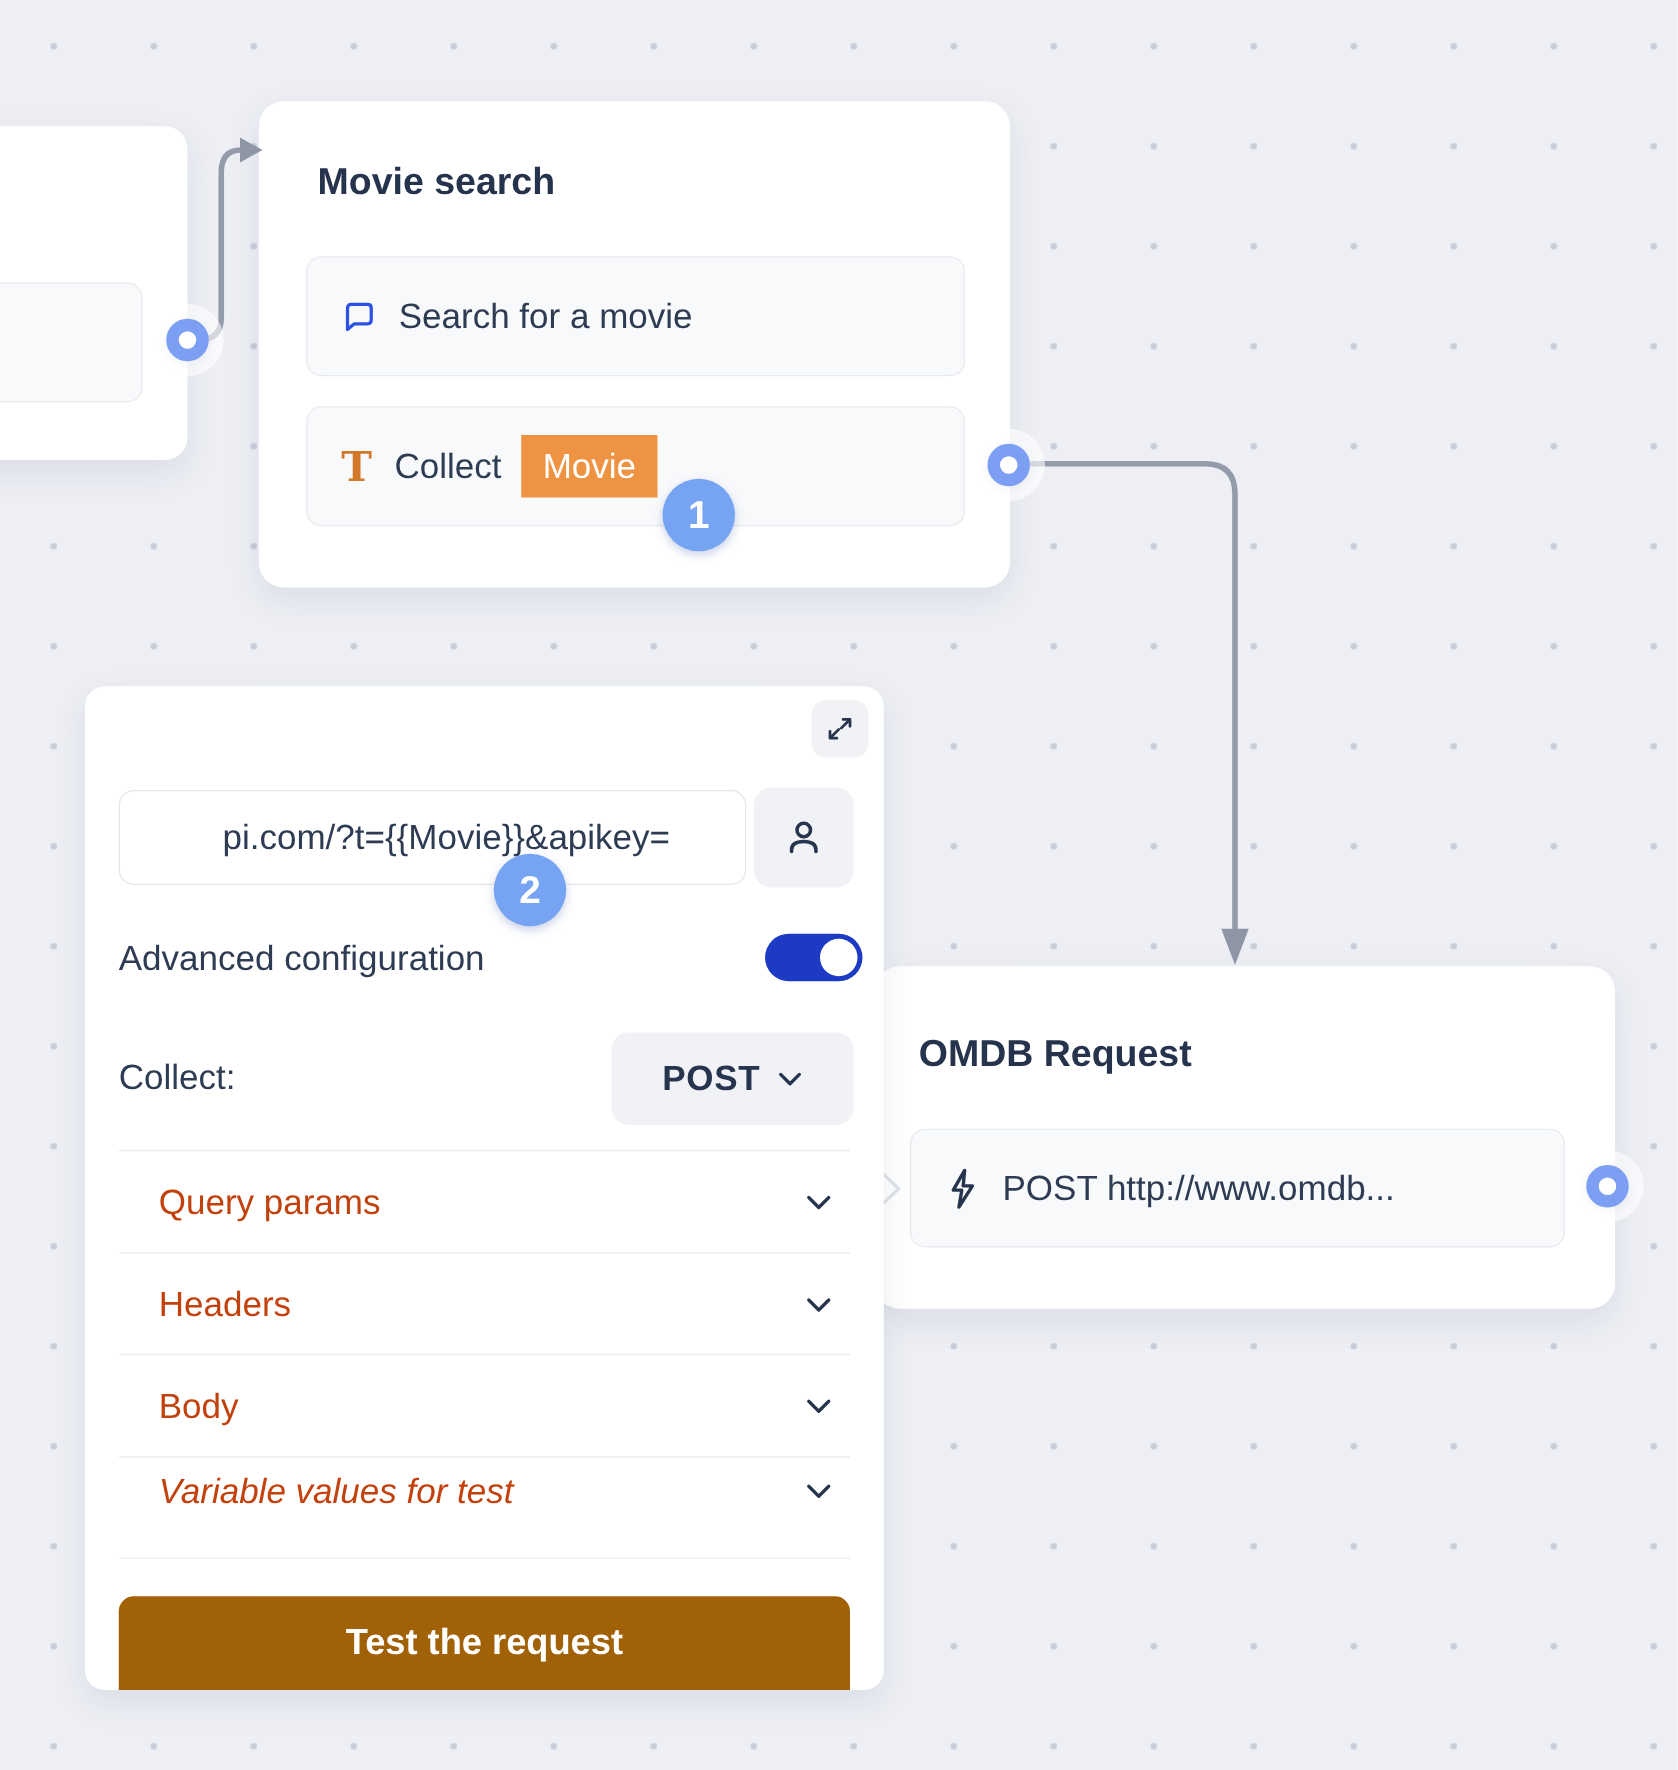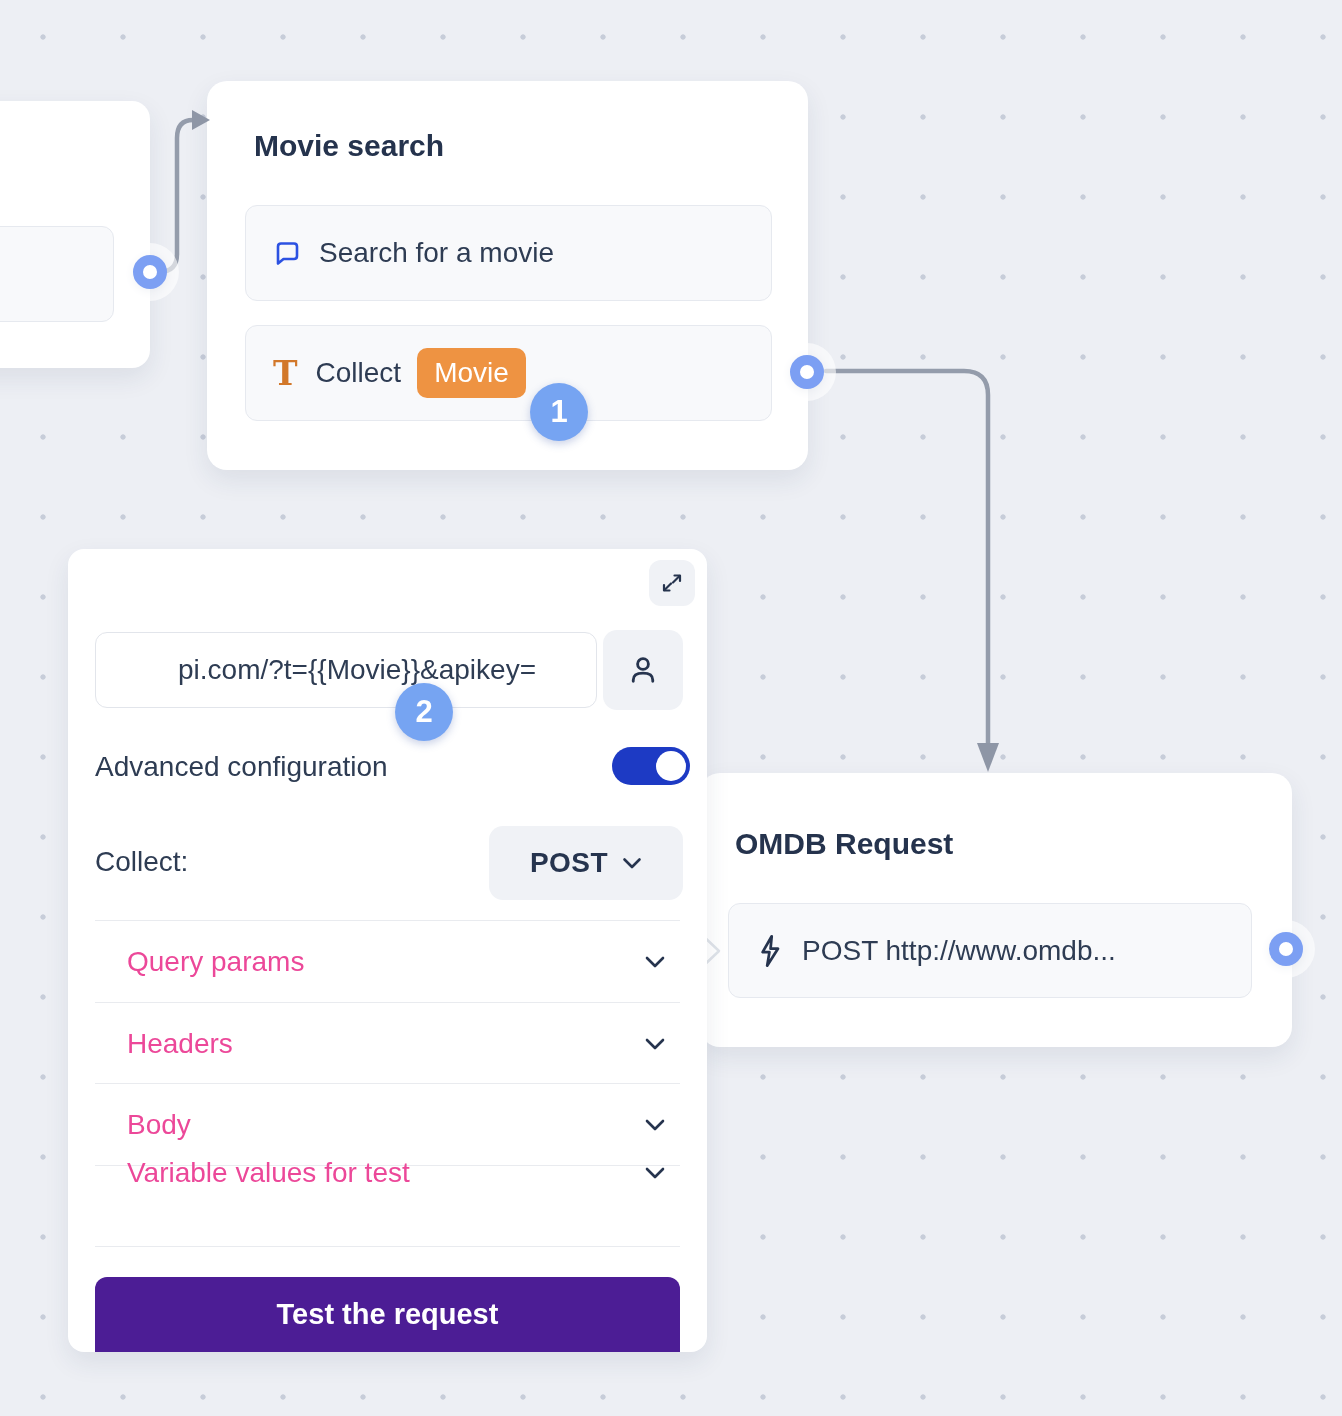--- a/index.html
+++ b/index.html
@@ -16,21 +16,21 @@
     box-shadow:0 10px 26px rgba(35,50,90,0.09);
   }
   .node-title{position:absolute;color:#25334d;font-size:30px;font-weight:600;white-space:nowrap;}
   .node-row{
     position:absolute;display:flex;align-items:center;
     background:#f8f9fb;border:1.5px solid #e6e9ef;border-radius:12px;
     box-sizing:border-box;padding-left:27px;gap:18px;
   }
   .node-row .row-label{color:#2e3c53;font-size:28px;white-space:nowrap;}
   .chip{
-    background:#ee9342;color:#fff;font-size:28px;border-radius:10px;
+    background:#ee9342;color:#fff;font-size:28px;border-radius:0;
     padding:8px 17px;line-height:1.2;white-space:nowrap;
   }
   .t-glyph{font-family:"DejaVu Serif","Liberation Serif",serif;font-weight:700;color:#d2782a;font-size:33px;line-height:1;}
   .badge{
     position:absolute;width:58px;height:58px;border-radius:50%;
     background:#76a4f2;color:#fff;font-size:31px;font-weight:700;
     display:flex;align-items:center;justify-content:center;
     box-shadow:0 3px 8px rgba(60,90,170,0.28);
   }
   .port{
@@ -42,37 +42,37 @@
     position:absolute;background:#f0f2f6;border:none;border-radius:12px;
     display:flex;align-items:center;justify-content:center;cursor:pointer;
   }
   .panel-label{position:absolute;color:#2e3c53;font-size:28px;white-space:nowrap;}
   .divider{position:absolute;left:27px;width:585px;height:0;border-top:1.5px solid #e9ebef;}
   .section-row{
     position:absolute;left:27px;width:585px;height:81px;
     display:flex;align-items:center;justify-content:space-between;
     box-sizing:border-box;padding-left:32px;padding-right:14px;cursor:pointer;
   }
-  .section-row .row-label{color:#ec4899;font-size:28px;}
+  .section-row .row-label{color:#c2410c;font-size:28px;}
   .toggle{
     position:absolute;width:78px;height:38px;border-radius:19px;background:#1d3ac4;cursor:pointer;
   }
   .toggle .knob{position:absolute;right:4px;top:4px;width:30px;height:30px;border-radius:50%;background:#fff;}
   .select-btn{
     position:absolute;background:#f0f2f6;border-radius:14px;cursor:pointer;
     display:flex;align-items:center;justify-content:center;gap:14px;
   }
   .select-btn .sel-label{color:#26344e;font-size:28px;font-weight:600;letter-spacing:0.5px;}
   .url-input{
     position:absolute;box-sizing:border-box;background:#fff;border:1.5px solid #e2e5eb;border-radius:12px;
     color:#2e3c53;font-size:28px;padding:0 12px 0 34px;font-family:"Liberation Sans",sans-serif;
     outline:none;white-space:nowrap;overflow:hidden;text-align:center;
   }
   .primary-btn{
-    position:absolute;background:#4c1d95;color:#fff;border:none;
+    position:absolute;background:#a16207;color:#fff;border:none;
     border-radius:12px 12px 0 0;font-size:29px;font-weight:700;cursor:pointer;
     font-family:"Liberation Sans",sans-serif;
   }
   svg{display:block;}
   .abs{position:absolute;}
 </style>
 </head>
 <body>
 
 <div class="canvas">
@@ -187,21 +187,21 @@
     <div class="section-row" style="top:535px;">
       <span class="row-label">Body</span>
       <span>
         <svg width="22" height="14" viewBox="0 0 22 14" fill="none" stroke="#26344e" stroke-width="2.6" stroke-linecap="round" stroke-linejoin="round">
             <path d="M3 3 L11 11 L19 3"></path>
           </svg>
       </span>
     </div>
     <div class="divider" style="top:616px;"></div>
 
-    <div class="section-row" style="top:583px;">
+    <div class="section-row" style="top:603px;font-style:italic;">
       <span class="row-label">Variable values for test</span>
       <span>
         <svg width="22" height="14" viewBox="0 0 22 14" fill="none" stroke="#26344e" stroke-width="2.6" stroke-linecap="round" stroke-linejoin="round">
             <path d="M3 3 L11 11 L19 3"></path>
           </svg>
       </span>
     </div>
     <div class="divider" style="top:697px;"></div>
 
     <button class="primary-btn" style="left:27px;top:728px;width:585px;height:75px;">Test the request</button>

